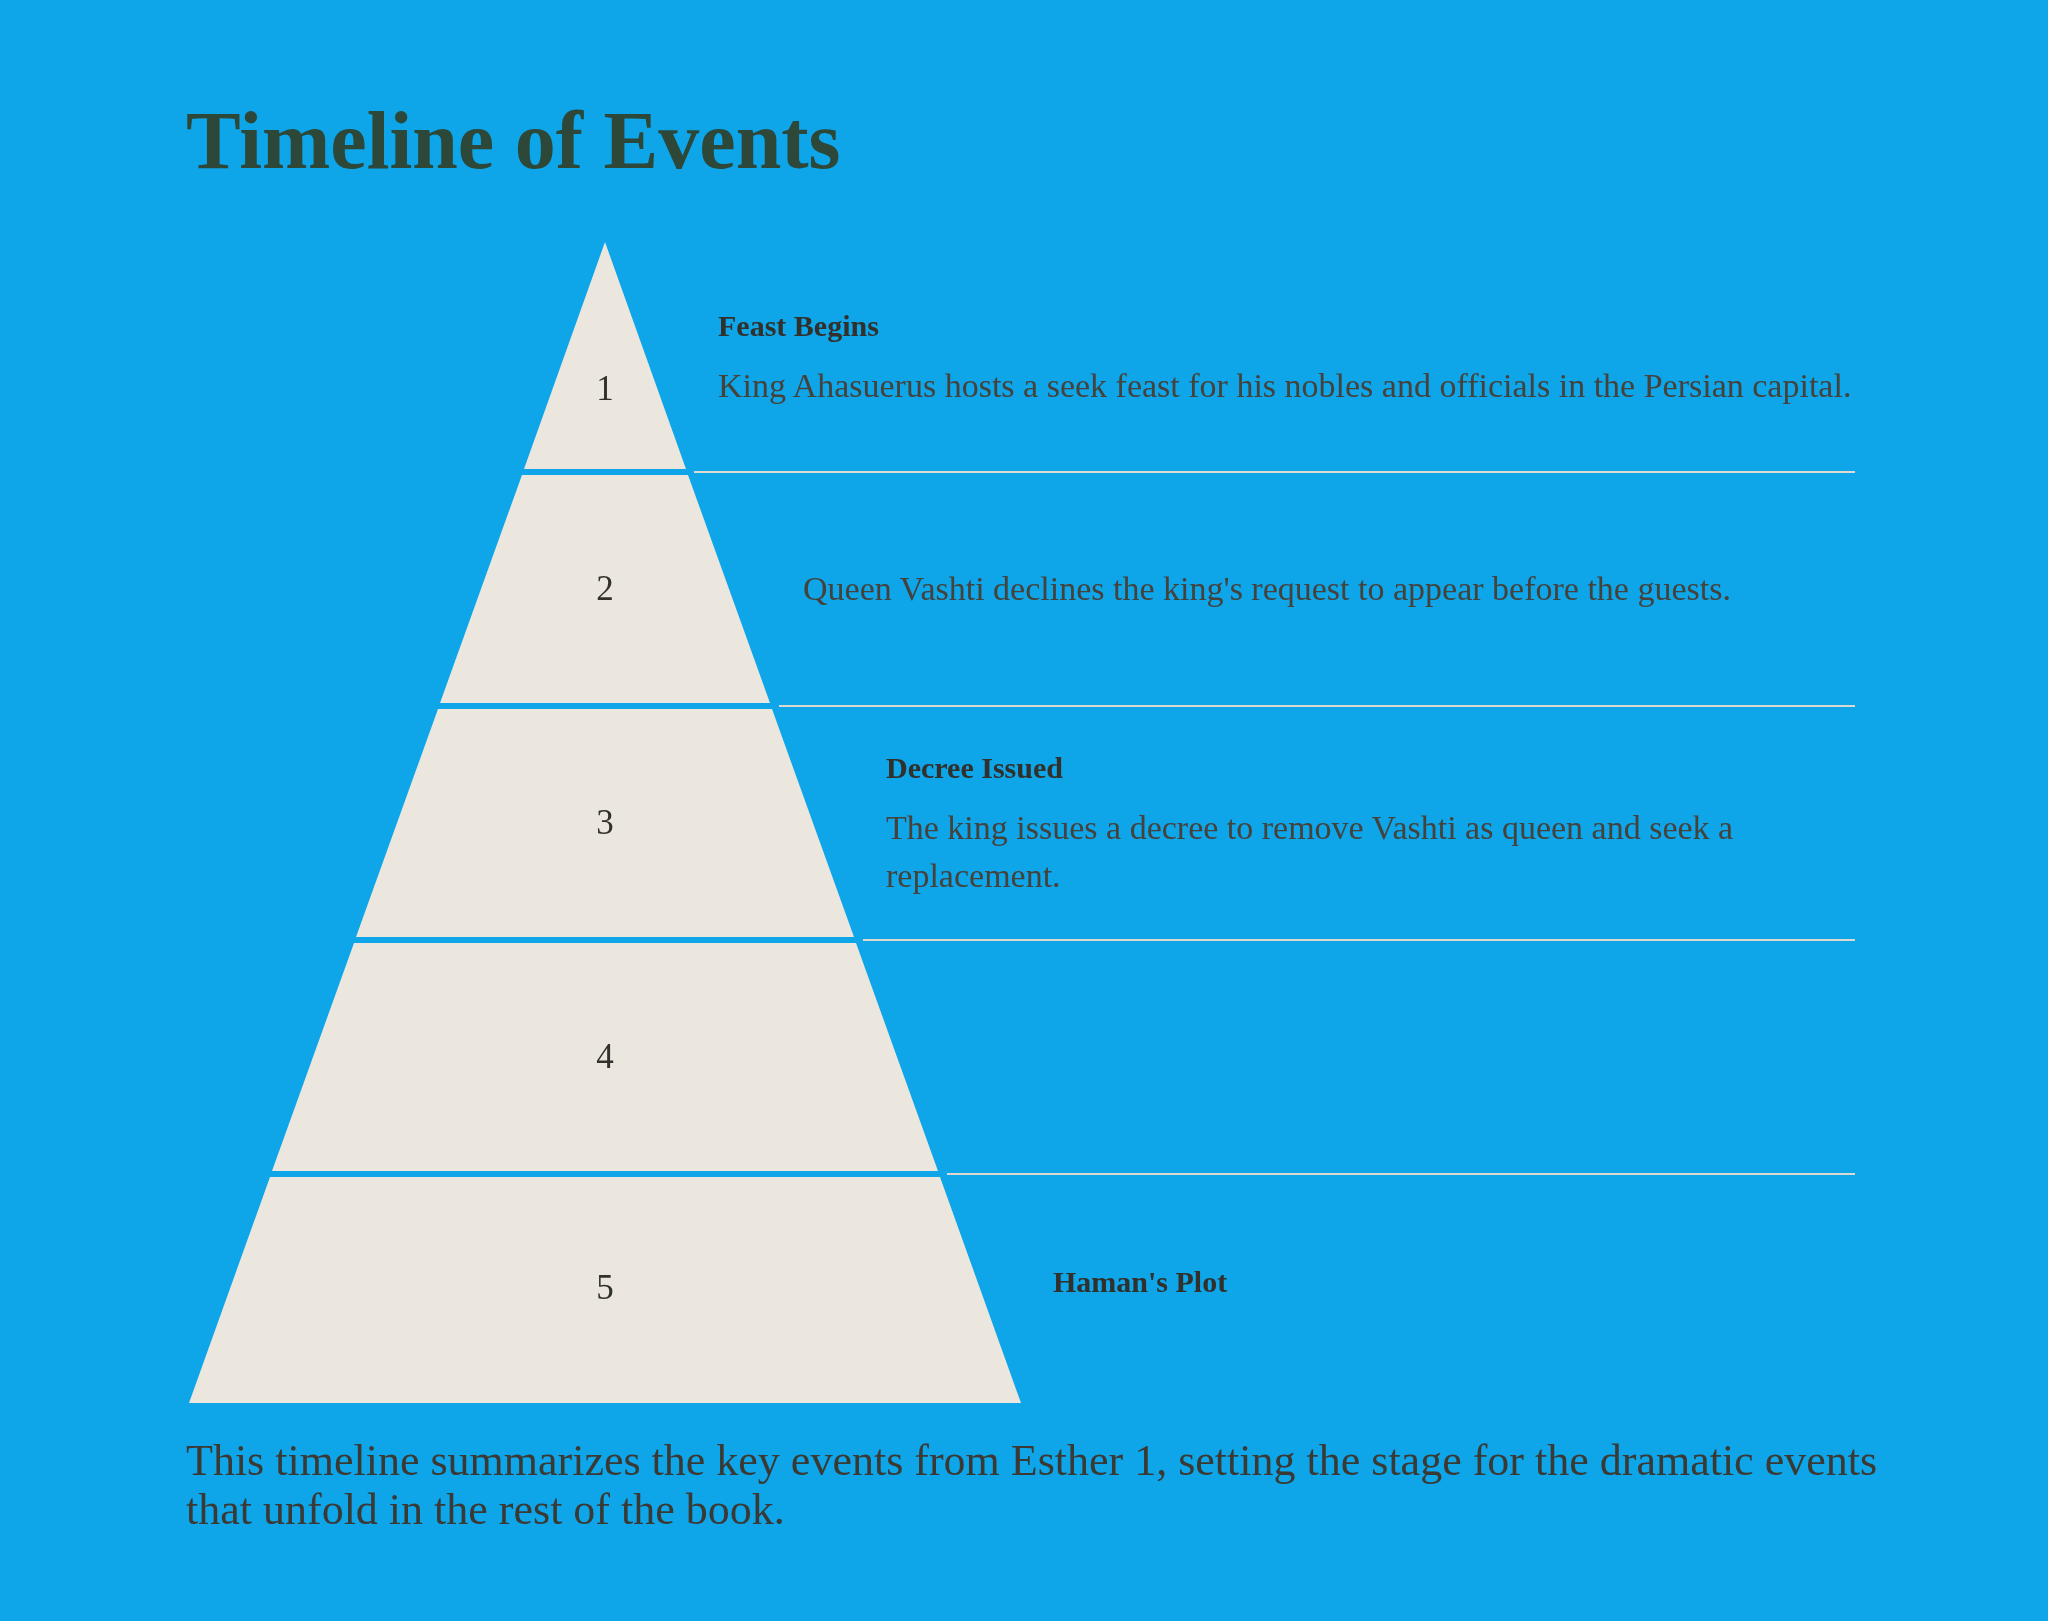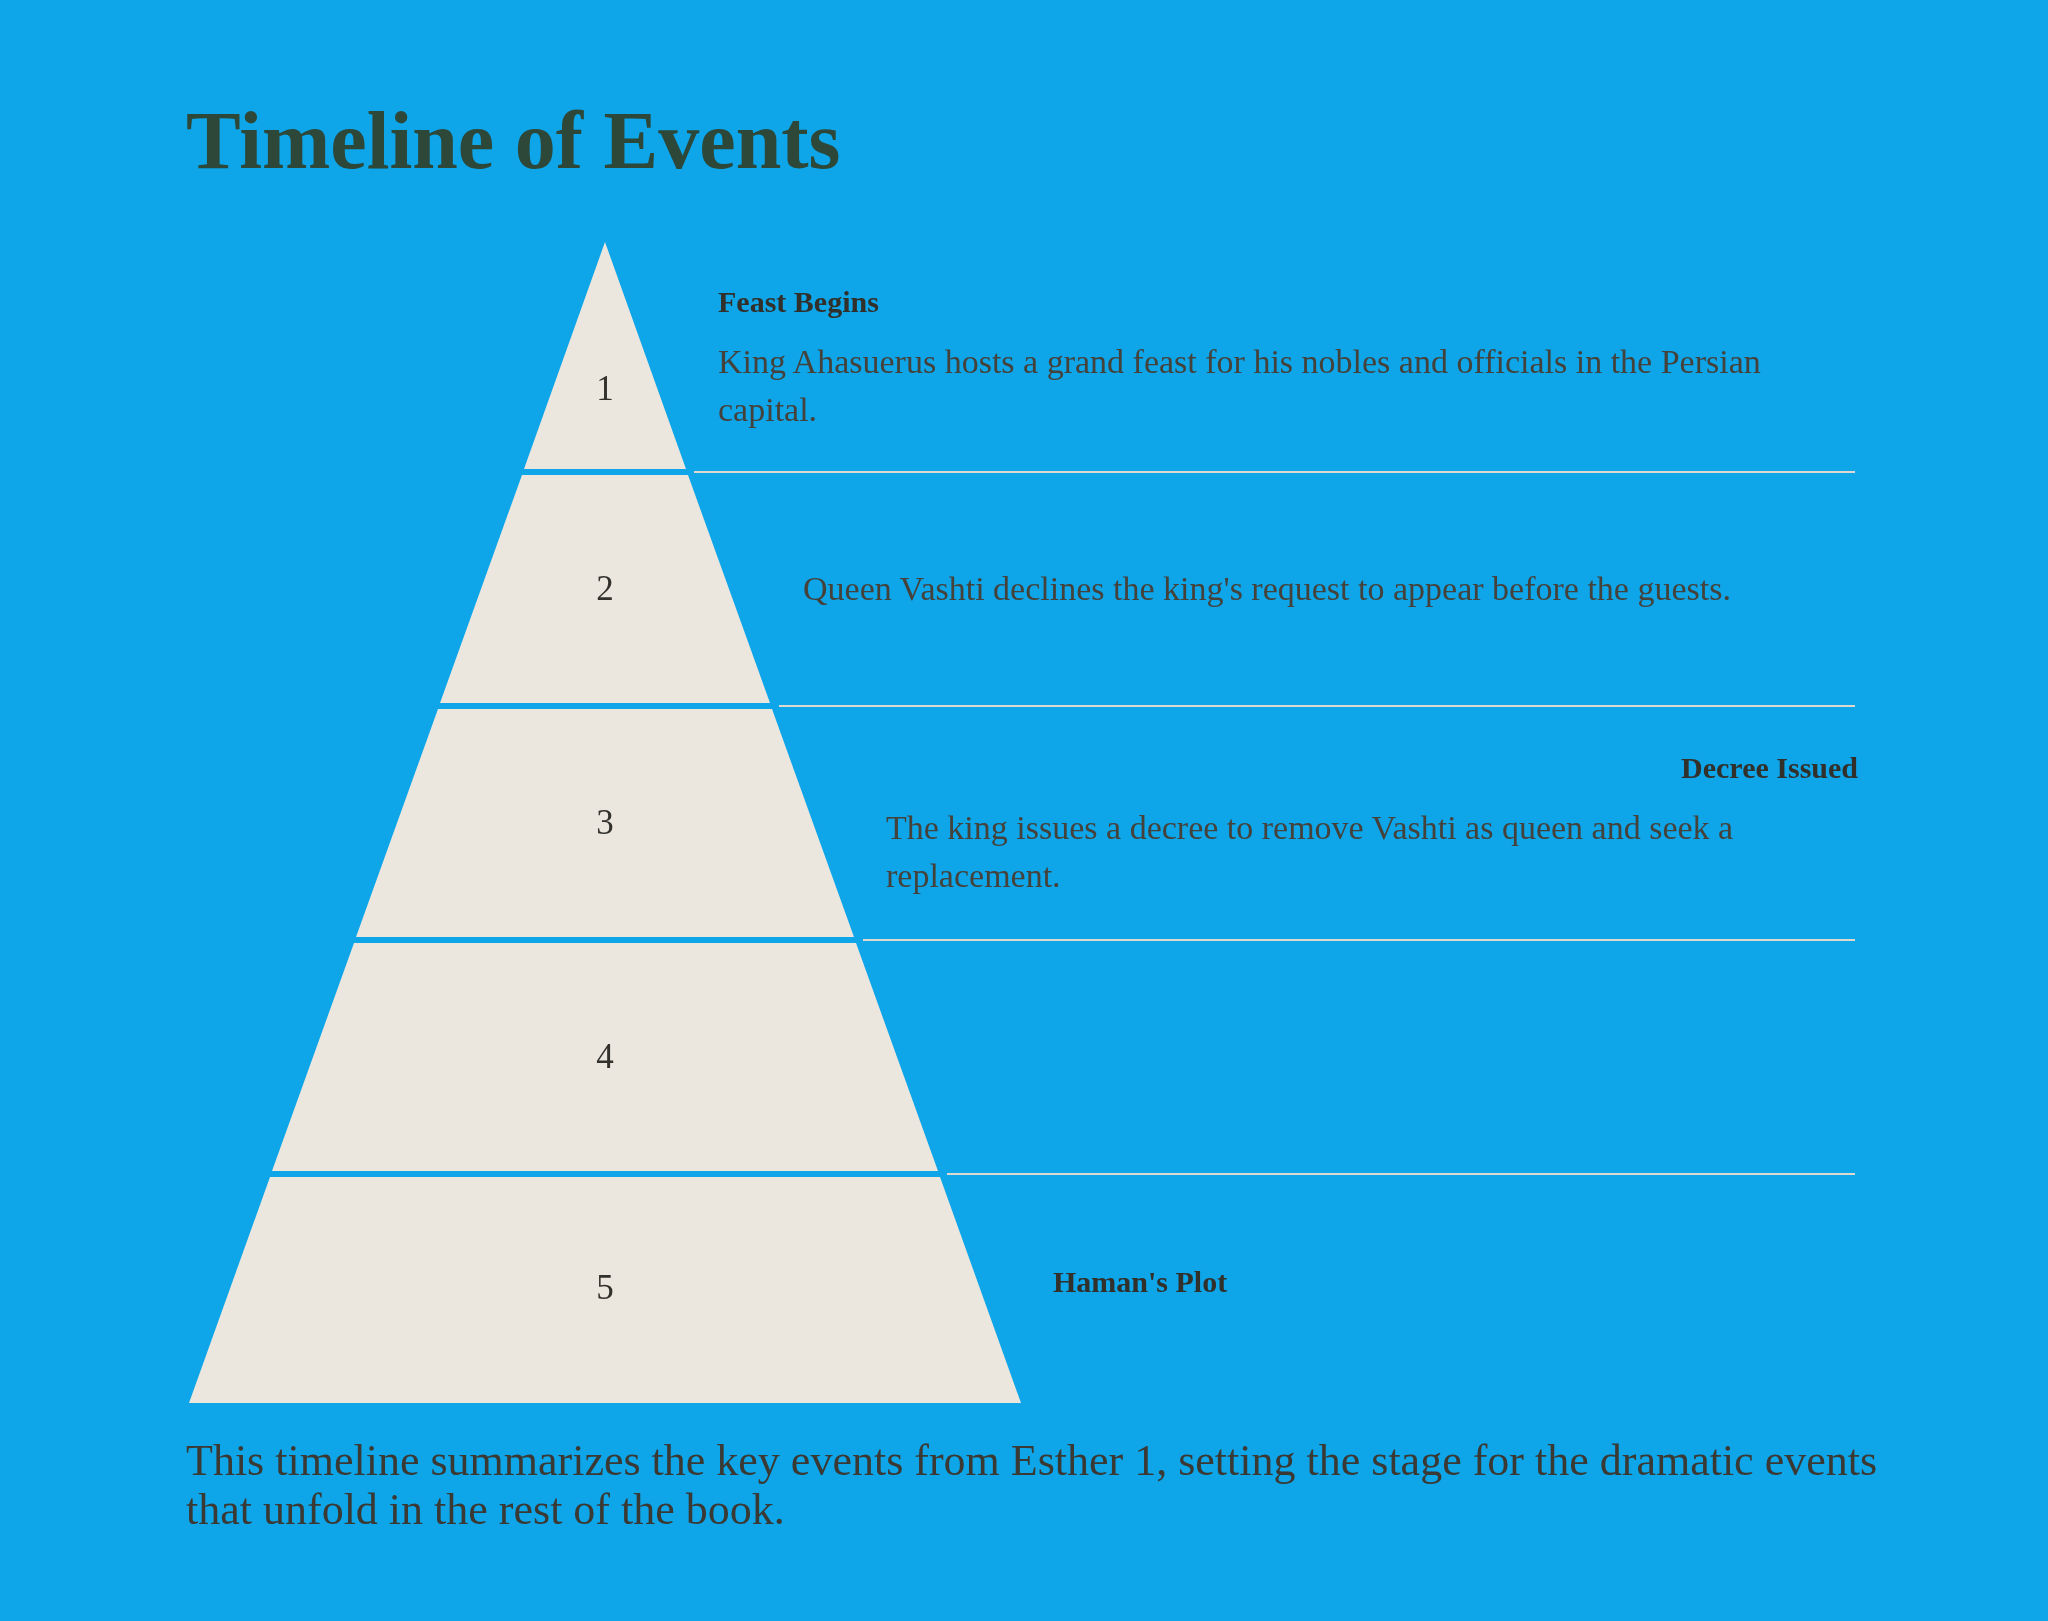--- a/index.html
+++ b/index.html
@@ -43,21 +43,21 @@
   .num-4{top:1033px;}
   .num-5{top:1264px;}
   .timeline-row{
     position:absolute;
     display:flex;
     flex-direction:column;
     justify-content:center;
   }
   .row-1{top:242px;height:230px;left:718px;width:1140px;}
   .row-2{top:472px;height:234px;left:803px;width:1055px;}
-  .row-3{top:706px;height:234px;left:886px;width:972px;align-items:flex-end;}
+  .row-3{top:706px;height:234px;left:886px;width:972px;}
   .row-4{top:940px;height:234px;left:967px;width:891px;}
   .row-5{top:1174px;height:229px;left:1053px;width:805px;}
   .event-title{
     margin:0 0 14px 0;
     font-size:30px;
     line-height:44px;
     font-weight:600;
     color:#32302B;
   }
   .event-description{
@@ -103,21 +103,21 @@
   </svg>
 
   <span class="step-number num-1">1</span>
   <span class="step-number num-2">2</span>
   <span class="step-number num-3">3</span>
   <span class="step-number num-4">4</span>
   <span class="step-number num-5">5</span>
 
   <div class="timeline-row row-1">
     <h2 class="event-title">Feast Begins</h2>
-    <p class="event-description">King Ahasuerus hosts a grand feast for his nobles and officials in the Persian capital.</p>
+    <p class="event-description">King Ahasuerus hosts a seek feast for his nobles and officials in the Persian capital.</p>
   </div>
 
   <div class="divider div-1"></div>
 
   <div class="timeline-row row-2">
     <p class="event-description">Queen Vashti declines the king's request to appear before the guests.</p>
   </div>
 
   <div class="divider div-2"></div>
 

